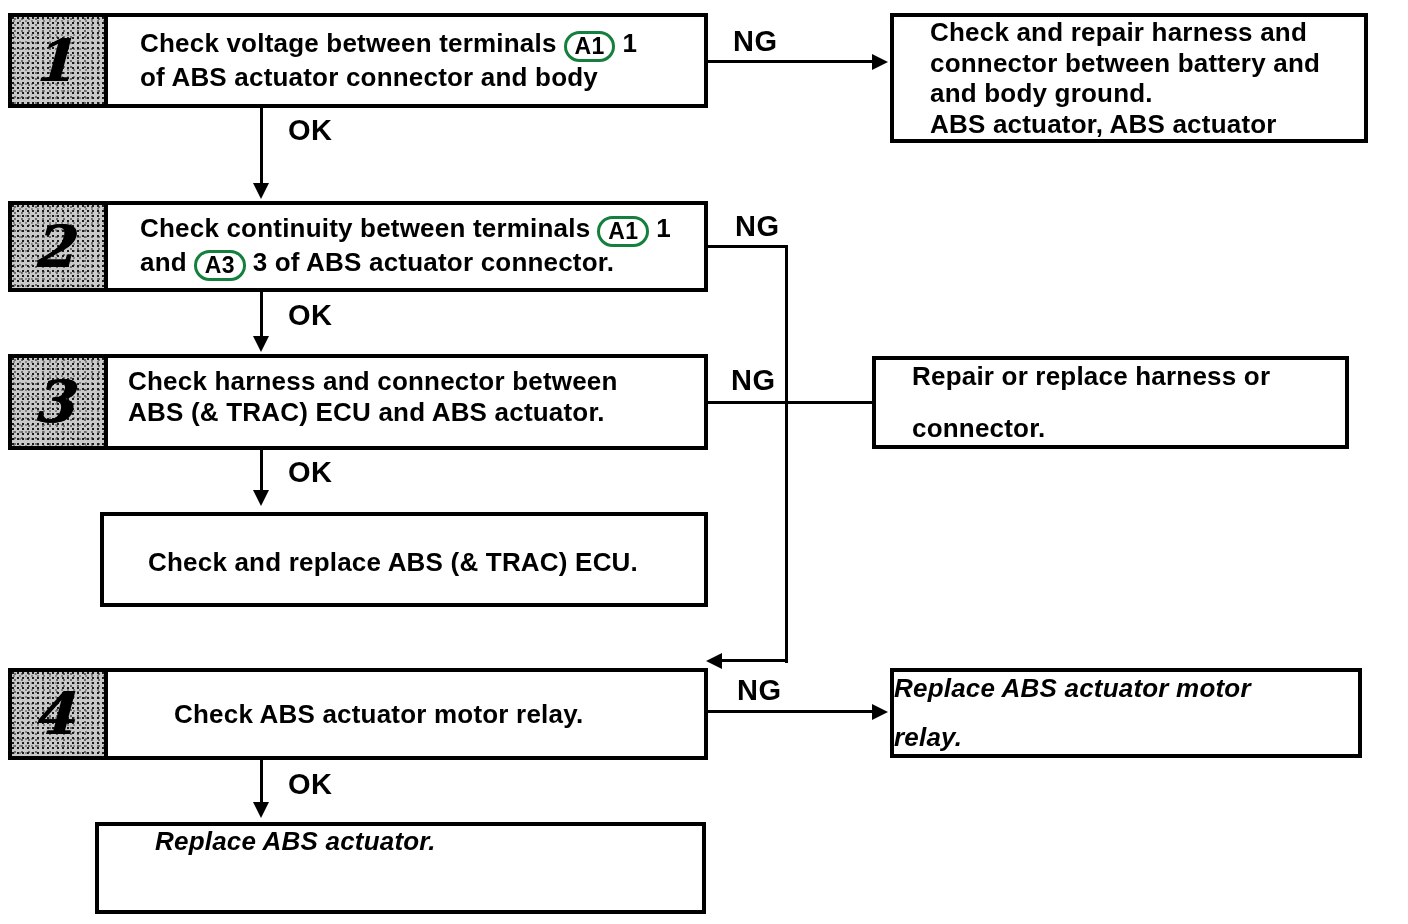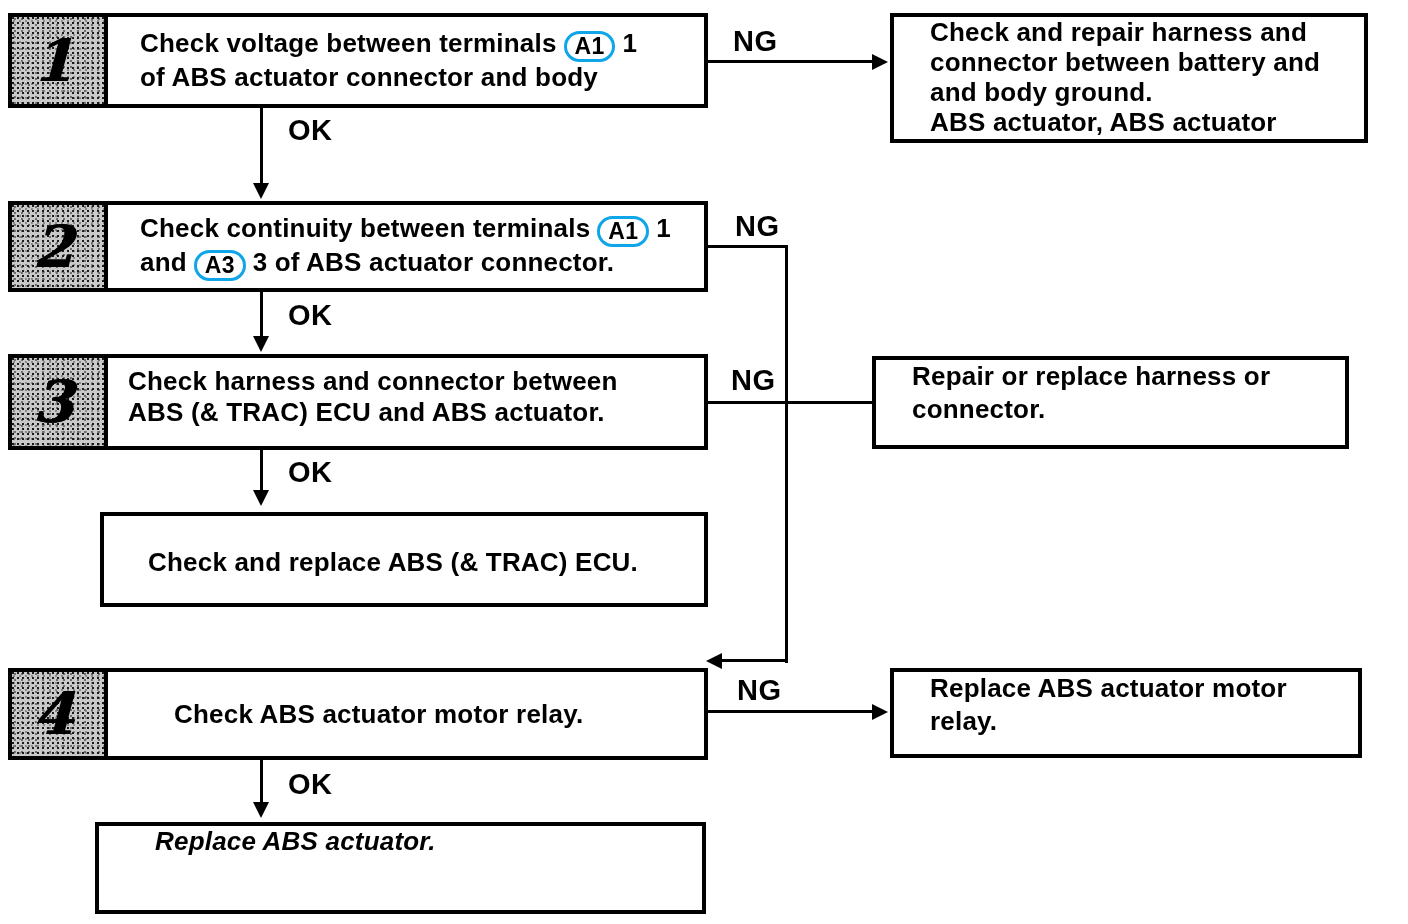--- a/index.html
+++ b/index.html
@@ -23,25 +23,25 @@
     font-family:"DejaVu Serif",serif;font-weight:bold;font-style:italic;
     font-size:58px;line-height:58px;color:#000;transform:skewX(-4deg);
     text-shadow:1px 0 0 #000;
   }
   .steptext{
     flex:1;display:flex;flex-direction:column;justify-content:center;
     padding:3px 8px 3px 32px;font-weight:700;font-size:26px;line-height:31px;
     letter-spacing:.2px;white-space:nowrap;
   }
   .outtext{
-    display:flex;flex-direction:column;justify-content:flex-start;height:100%;
+    display:flex;flex-direction:column;justify-content:space-between;height:100%;
     box-sizing:border-box;font-weight:700;font-size:26px;letter-spacing:.2px;white-space:nowrap;
   }
   .oval{
-    display:inline-block;border:3px solid #0ea5e9;border-radius:22px;
+    display:inline-block;border:3px solid #15803d;border-radius:22px;
     padding:0 8px;margin:0 7px;font-size:23px;line-height:25px;font-weight:700;
     vertical-align:-2px;
   }
   .lbl{position:absolute;font-weight:700;font-size:29px;line-height:29px;letter-spacing:.5px;}
   .hline,.vline{position:absolute;background:#000;}
   .hline{height:3px;}
   .vline{width:3px;}
   .ah{position:absolute;width:0;height:0;}
   .ah-right{border-top:8px solid transparent;border-bottom:8px solid transparent;border-left:16px solid #000;}
   .ah-left{border-top:8px solid transparent;border-bottom:8px solid transparent;border-right:16px solid #000;}
@@ -137,21 +137,21 @@
     <div class="steptext" style="padding-left:58px;margin-left:8px;">
       <div>Check ABS actuator motor relay.</div>
     </div>
   </div>
 
   <span class="lbl" style="left:737px;top:676px;">NG</span>
   <div class="hline" style="left:708px;top:710px;width:166px;"></div>
   <div class="ah ah-right" style="left:872px;top:704px;"></div>
 
   <div class="box" style="left:890px;top:668px;width:472px;height:90px;">
-    <div class="outtext" style="padding-left:36px;line-height:33px;">
+    <div class="outtext" style="line-height:33px;font-style:italic;">
       <div>Replace ABS actuator motor</div>
       <div>relay.</div>
     </div>
   </div>
 
   <div class="vline" style="left:260px;top:760px;height:44px;"></div>
   <div class="ah ah-down" style="left:253px;top:802px;"></div>
   <span class="lbl" style="left:288px;top:770px;">OK</span>
 
   <div class="box" style="left:95px;top:822px;width:611px;height:92px;">

